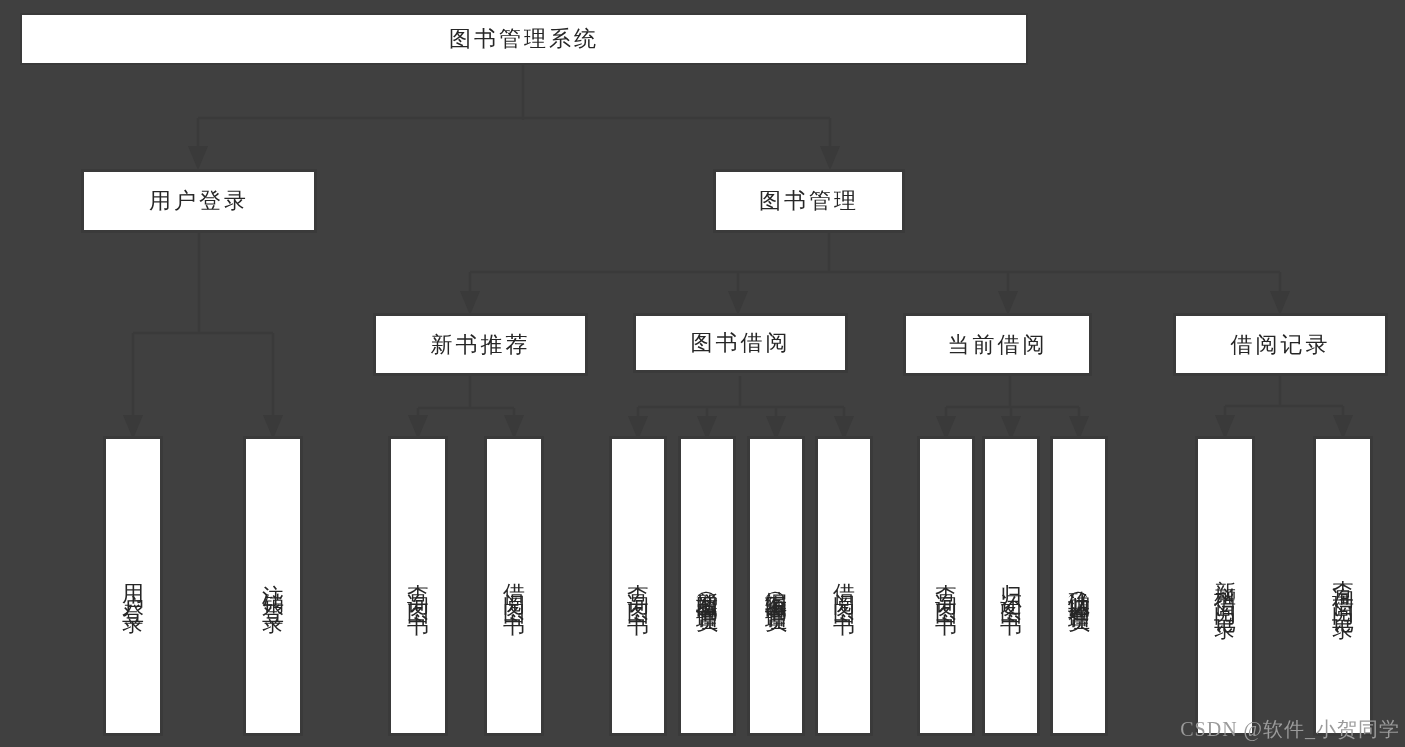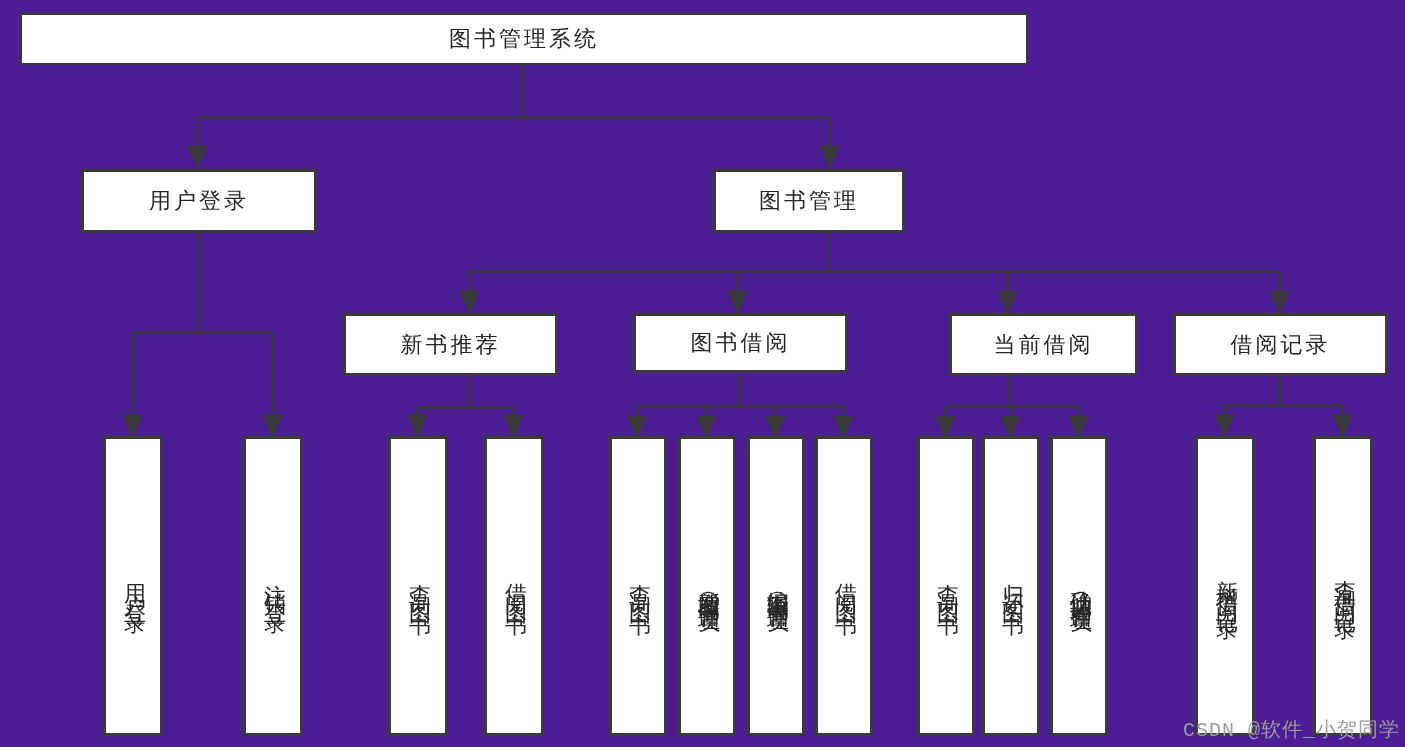--- a/index.html
+++ b/index.html
@@ -4,22 +4,22 @@
 <style>
   html, body {
     margin: 0;
     padding: 0;
     background: #ffffff;
   }
   .canvas {
     position: relative;
     width: 1405px;
     height: 747px;
-    background: #4c1d95;
-    font-family: Liberation Mono, monospace;
+    background: #404040;
+    font-family: Liberation Serif, serif;
     color: #2b2b2b;
     overflow: hidden;
   }
   svg.wires {
     position: absolute;
     left: 0; top: 0;
     width: 1405px; height: 747px;
     z-index: 1;
   }
   .node {
@@ -89,27 +89,27 @@
     <span class="hlabel">图书管理系统</span>
   </div>
 
   <div class="node" style="left:81px;top:169px;width:236px;height:64px">
     <span class="hlabel">用户登录</span>
   </div>
   <div class="node" style="left:713px;top:169px;width:192px;height:64px">
     <span class="hlabel">图书管理</span>
   </div>
 
-  <div class="node" style="left:343px;top:313px;width:215px;height:63px">
+  <div class="node" style="left:373px;top:313px;width:215px;height:63px">
     <span class="hlabel">新书推荐</span>
   </div>
   <div class="node" style="left:633px;top:313px;width:215px;height:60px">
     <span class="hlabel">图书借阅</span>
   </div>
-  <div class="node" style="left:949px;top:313px;width:189px;height:63px">
+  <div class="node" style="left:903px;top:313px;width:189px;height:63px">
     <span class="hlabel">当前借阅</span>
   </div>
   <div class="node" style="left:1173px;top:313px;width:215px;height:63px">
     <span class="hlabel">借阅记录</span>
   </div>
 
   <div class="node leaf" style="left:103px;top:436px;width:60px;height:300px">
     <span class="vtext s">用户登录</span>
   </div>
   <div class="node leaf" style="left:243px;top:436px;width:60px;height:300px">

